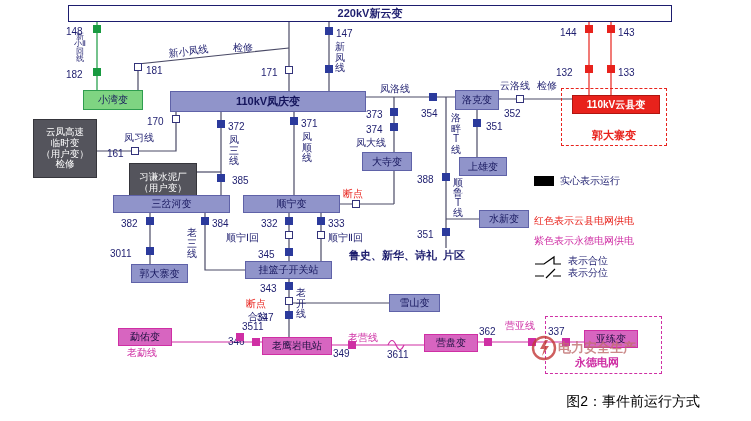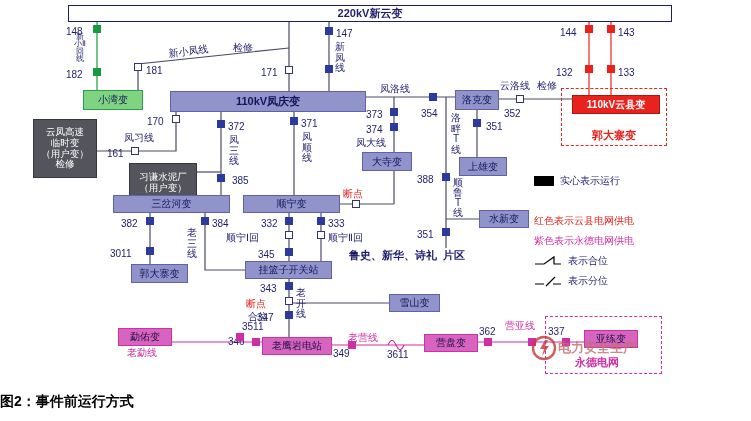--- a/index.html
+++ b/index.html
@@ -10,22 +10,22 @@
   .box{position:absolute;display:flex;flex-direction:column;align-items:center;justify-content:center;
        text-align:center;line-height:1.12;border:1px solid #555;z-index:3}
   .lbl{position:absolute;font-size:10px;line-height:11px;white-space:pre;z-index:4}
   .vtext{white-space:normal;width:12px;word-break:break-all;text-align:center;line-height:10.5px}
   .bold{font-weight:bold}
   .sq{position:absolute;width:8px;height:8px;border:1px solid;z-index:5}
   .legend-row{position:absolute;display:flex;align-items:center;gap:6px;height:14px;z-index:4;font-size:10px}
   .legend-icon-rect{width:20px;height:10px;display:inline-block}
   #watermark{position:absolute;left:531px;top:335px;display:flex;align-items:center;gap:1px;
              opacity:.82;color:#c07070;font-weight:bold;font-size:13px;z-index:8}
-  #caption{position:absolute;left:0;top:393px;width:700px;text-align:left;
-           font-size:14px;font-weight:bold;color:#000;z-index:4}
+  #caption{position:absolute;left:0;top:393px;width:700px;text-align:right;
+           font-size:14px;font-weight:normal;color:#000;z-index:4}
 </style>
 </head>
 <body>
 
 <div id="stage">
   <svg id="wires" width="751" height="421">
       <polyline points="97,22 97,90" fill="none" stroke="#189a40" stroke-width="1.2"></polyline>
       <polyline points="138,90 138,64 289,48" fill="none" stroke="#4a4a66" stroke-width="1.2"></polyline>
       <polyline points="289,22 289,91" fill="none" stroke="#4a4a66" stroke-width="1.2"></polyline>
       <polyline points="329,22 329,91" fill="none" stroke="#4a4a66" stroke-width="1.2"></polyline>
@@ -237,19 +237,19 @@
     </div>
     <div class="legend-row" style="left: 534px; top: 234px;">
       <span style="color: rgb(207, 47, 164);">紫色表示永德电网供电</span>
     </div>
     <div class="legend-row" style="left: 534px; top: 254px;">
       <svg width="28" height="14">
         <path d="M1,10 H10 L20,3 L20,10 H27" fill="none" stroke="#000000" stroke-width="1.2"></path>
       </svg>
       <span style="color: rgb(29, 29, 110);">表示合位</span>
     </div>
-    <div class="legend-row" style="left: 534px; top: 274px;">
+    <div class="legend-row" style="left: 534px; top: 266px;">
       <svg width="28" height="14">
         <path d="M1,10 H10 M12,12 L21,3 M19,10 H27" fill="none" stroke="#000000" stroke-width="1.2"></path>
       </svg>
       <span style="color: rgb(29, 29, 110);">表示分位</span>
     </div>
   </div>
 
 </body></html>

